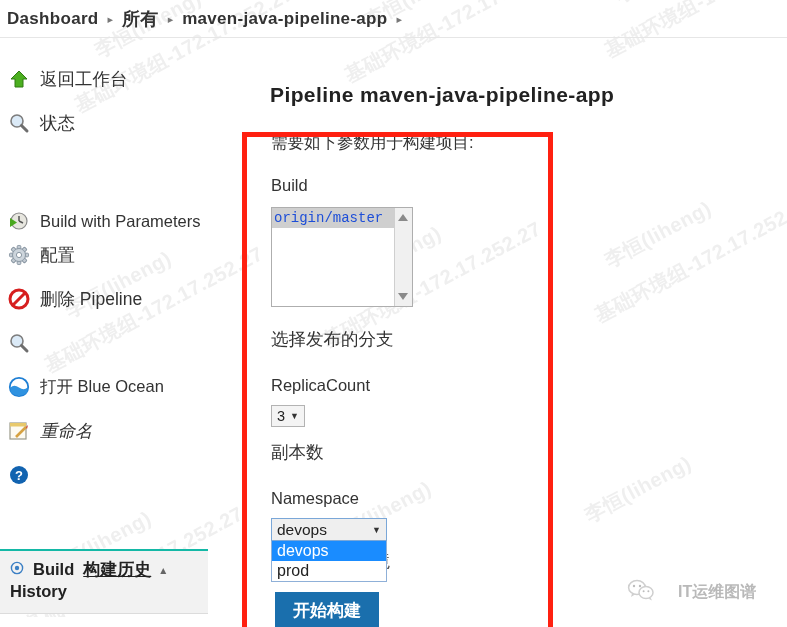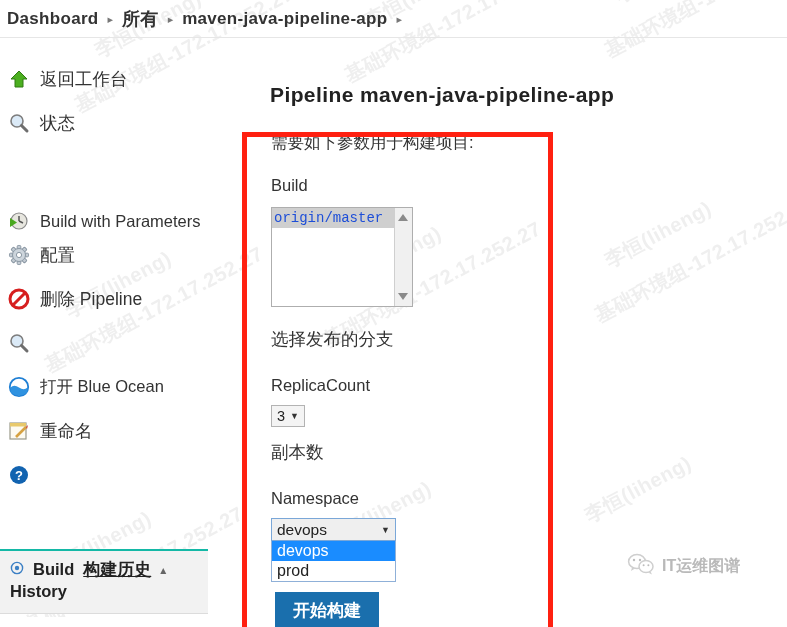--- a/index.html
+++ b/index.html
@@ -122,21 +122,21 @@
     position: absolute; left: 29px;
     border: 1px solid #b3b3b3; background: #f4f4f4;
     height: 22px; box-sizing: border-box;
     display: flex; align-items: center; gap: 5px;
     padding: 0 5px;
     font-size: 14.5px; color: #222;
   }
   .caret { font-size: 9px; color: #333; }
 
   
-  .ns-wrap { position: absolute; left: 29px; top: 35px; width: 125px; }
+  .ns-wrap { position: absolute; left: 29px; top: 35px; width: 116px; }
   .ns-closed {
     border: 1px solid #7aa7d8; background: #efefef;
     height: 23px; box-sizing: border-box;
     display: flex; align-items: center; justify-content: space-between;
     padding: 0 5px; font-size: 15.5px; color: #222;
   }
   .ns-list {
     border: 1px solid #8fb0d8; border-top: none; background: #fff;
   }
   .ns-opt { font-size: 16px; padding: 1px 5px; color: #222; }
@@ -152,22 +152,22 @@
     background: #1a6fad; color: #fff;
     border: none;
     font-size: 17px; font-weight: bold;
     padding: 7px 18px;
     font-family: "Liberation Sans", sans-serif;
     cursor: pointer;
   }
 
   
   .brand {
-    position: absolute; left: 627px; top: 552px;
-    display: flex; align-items: center; gap: 7px;
+    position: absolute; left: 627px; top: 578px;
+    display: flex; align-items: center; gap: 23px;
     z-index: 9;
   }
   .brand-text { color: #b9b9b9; font-size: 16px; font-weight: bold; white-space: nowrap; }
 </style>
 </head>
 <body>
 
 <div id="root">
 
   <div class="wm-layer">
@@ -271,21 +271,21 @@
     <div class="side-item" style="top:330px;">
       <span class="side-ico">
         <svg width="22" height="22" viewBox="0 0 22 22">
             <circle cx="11" cy="11" r="9.2" fill="#fff" stroke="#1f7fd4" stroke-width="1.8"></circle>
             <path d="M2.5 11.5 Q6 8 11 11.5 Q16 15 19.5 11.5 L19.5 16 Q16 19.5 11 19.5 Q6 19.5 2.5 16 Z" fill="#2f92e0"></path>
           </svg>
       </span>
       <span class="side-label">打开 Blue Ocean</span>
     </div>
 
-    <div class="side-item" style="top:374px;">
+    <div class="side-item" style="top:374px;font-style:italic;">
       <span class="side-ico">
         <svg width="22" height="22" viewBox="0 0 22 22">
             <rect x="2" y="3" width="16" height="16" fill="#fdfbf2" stroke="#9a9a8a" stroke-width="1.2"></rect>
             <rect x="2" y="3" width="16" height="3.5" fill="#e8c96b"></rect>
             <line x1="8" y1="17" x2="18" y2="7" stroke="#d6a243" stroke-width="2.6"></line>
             <path d="M18 7 L20 5 L19 9 Z" fill="#cc3b2a"></path>
           </svg>
       </span>
       <span class="side-label cn">重命名</span>
     </div>

